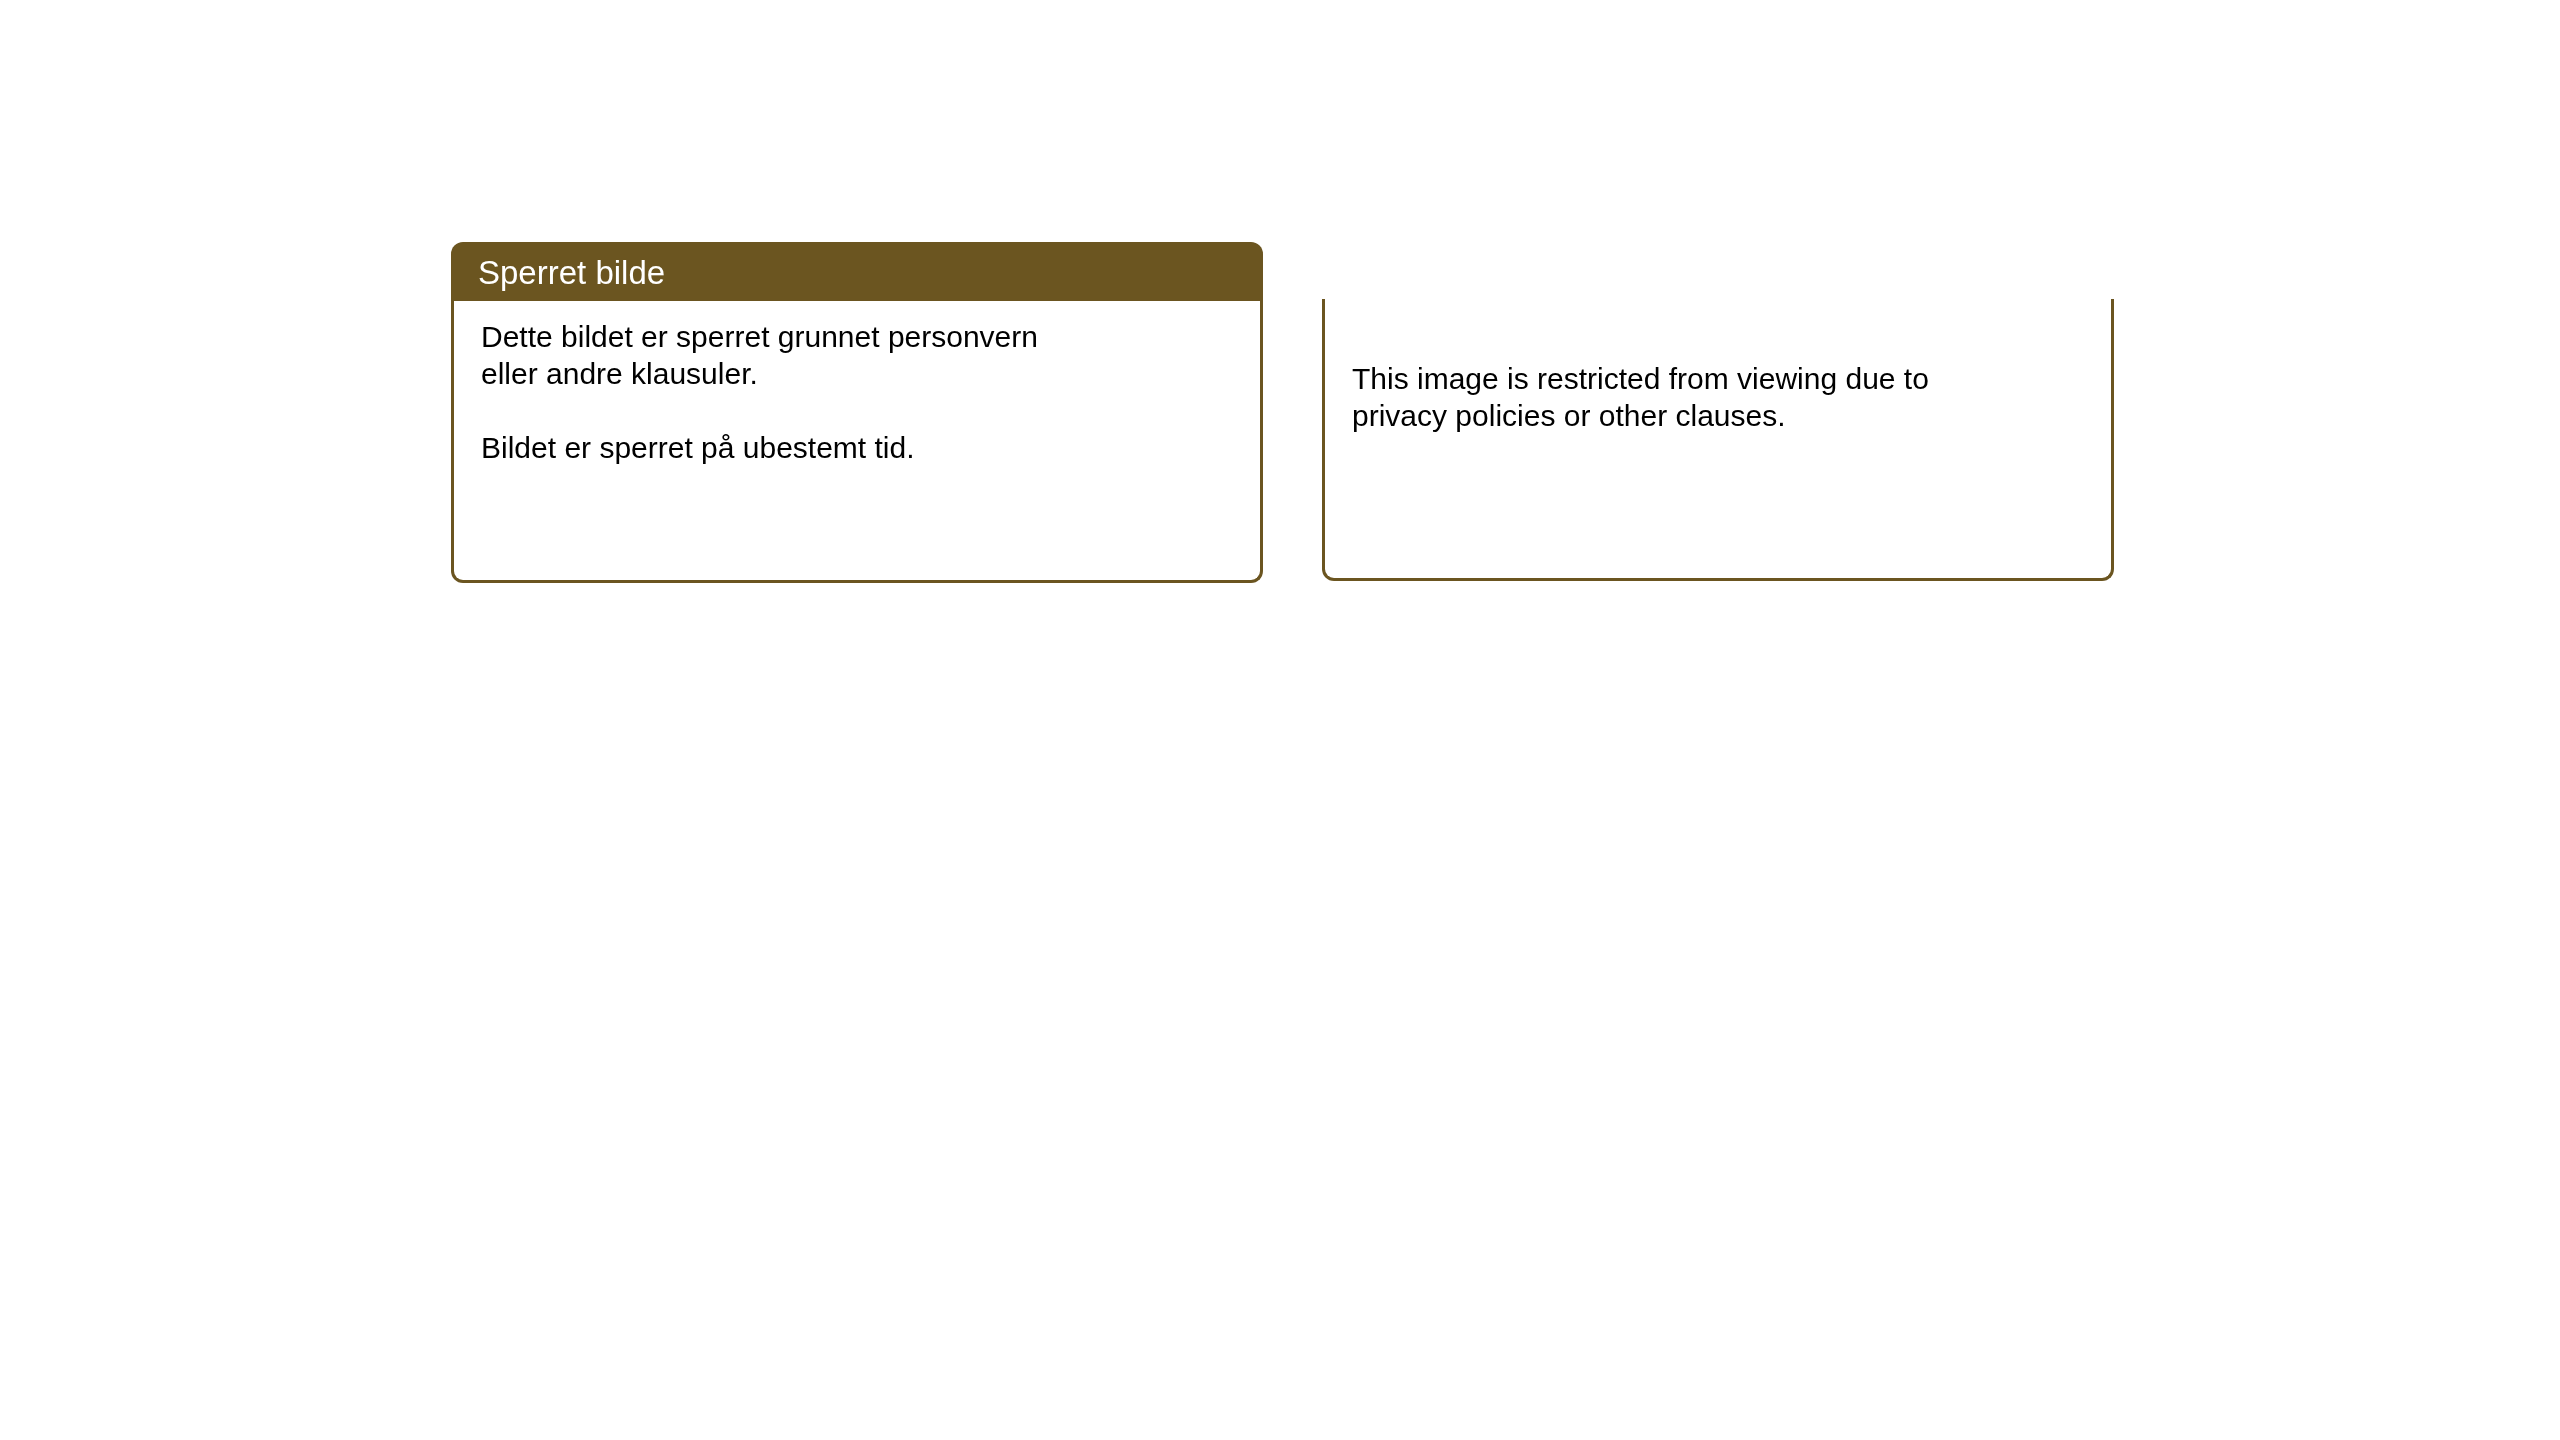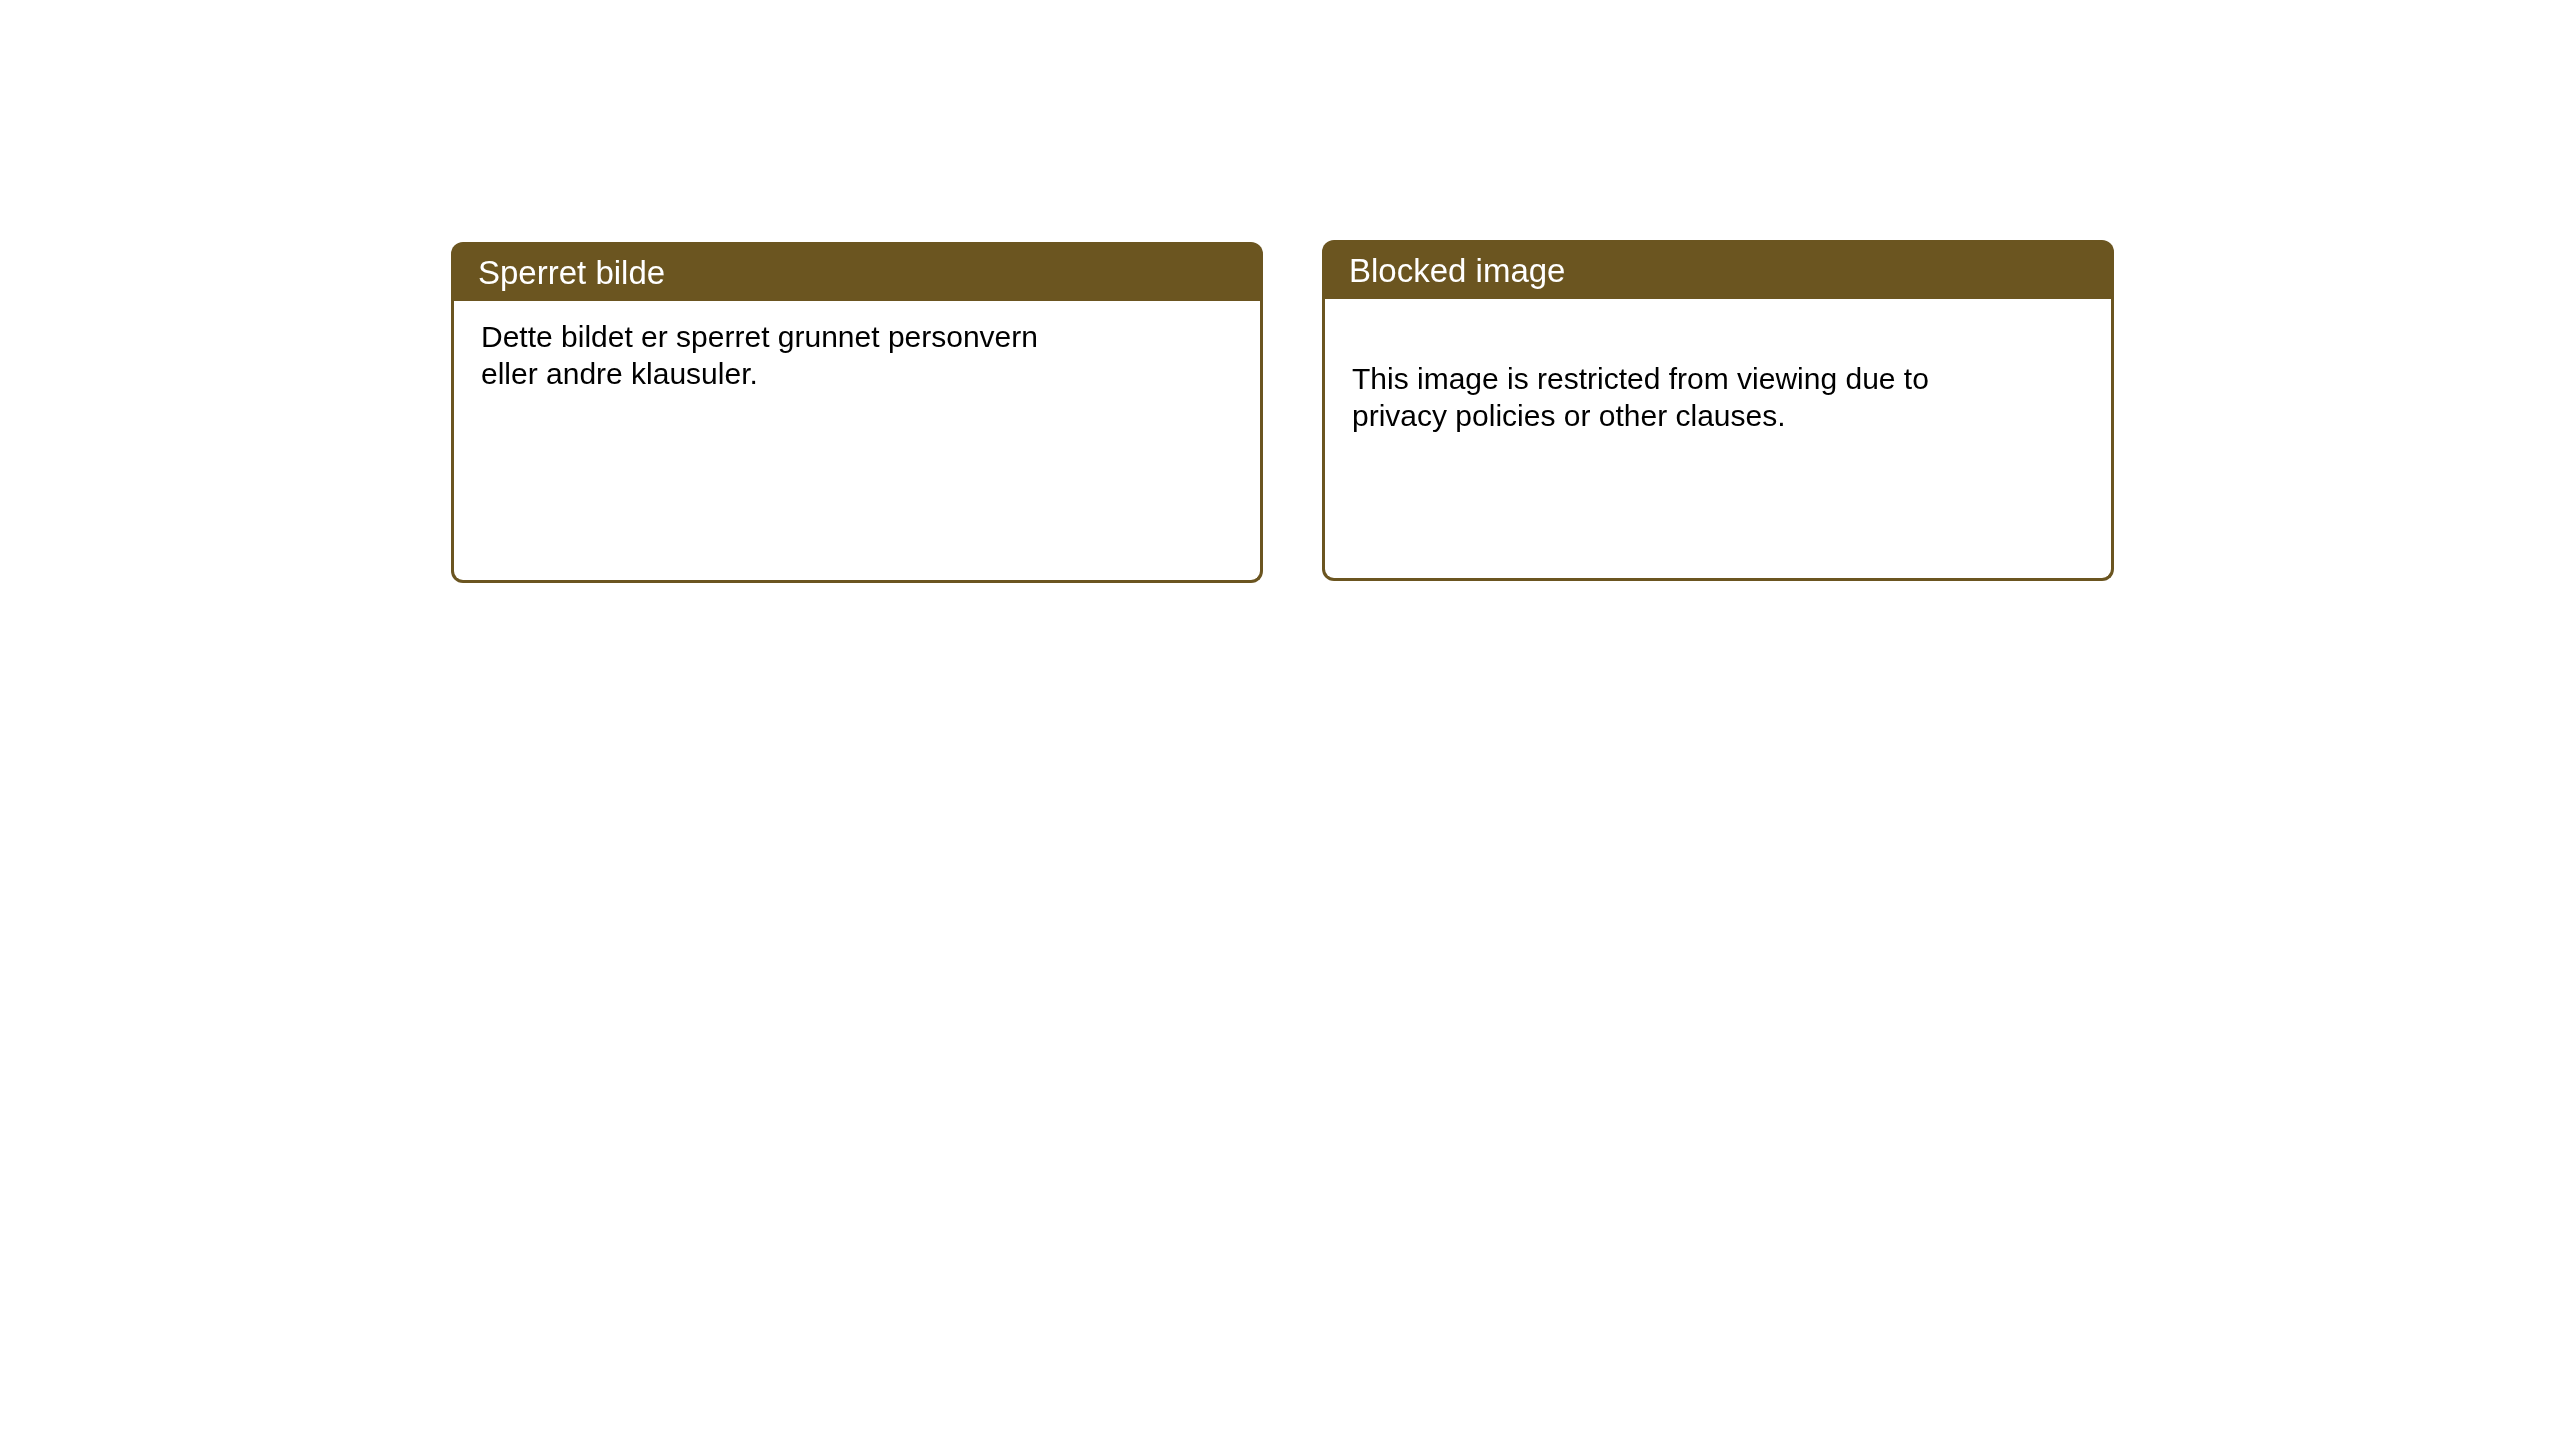--- a/index.html
+++ b/index.html
@@ -116,28 +116,26 @@
 
 <div class="notice-stage">
 
   <div class="notice-card card-no">
     <div class="card-header">
       <div class="card-title">Sperret bilde</div>
     </div>
     <div class="card-body">
       <div class="card-body-inner">
         <p class="body-paragraph">Dette bildet er sperret grunnet personvern eller andre klausuler.</p>
+        <p class="body-paragraph">Bildet er sperret på ubestemt tid.</p>
       </div>
     </div>
   </div>
 
   <div class="notice-card card-en">
-    <div class="card-header">
-      <div class="card-title">Blocked image</div>
-    </div>
     <div class="card-body">
       <div class="card-body-inner">
         <p class="body-paragraph">This image is restricted from viewing due to privacy policies or other clauses.</p>
       </div>
     </div>
   </div>
 
 </div>
 
 </body></html>

